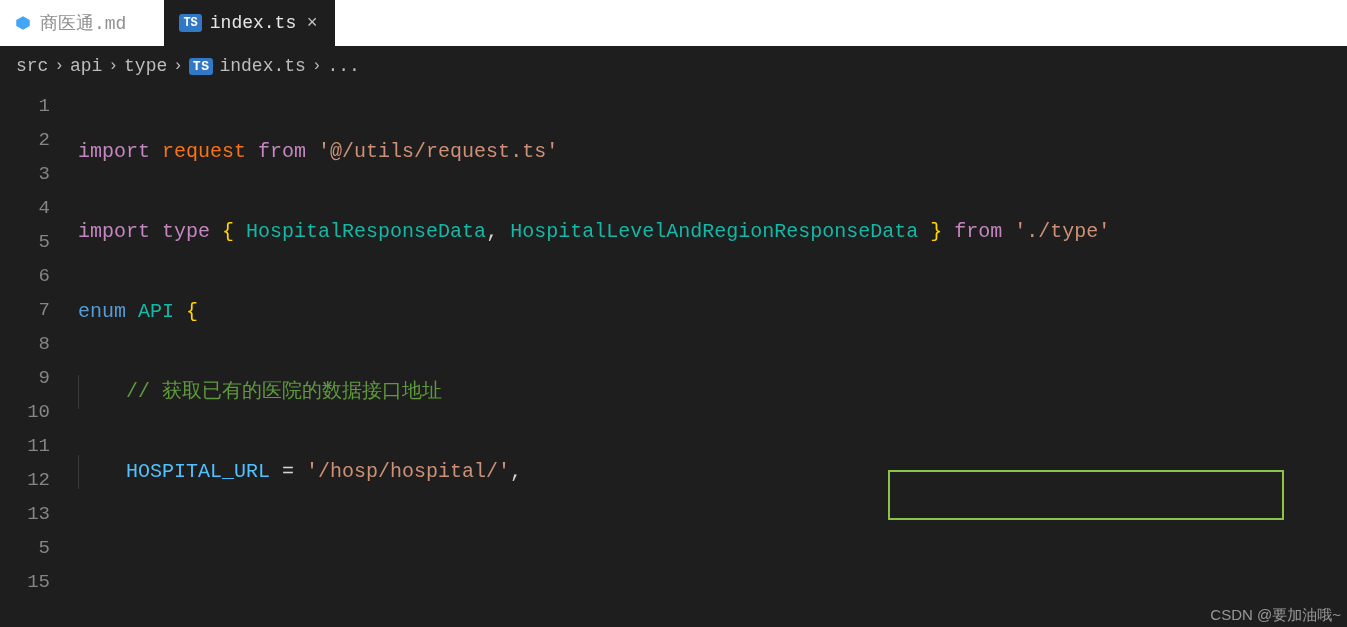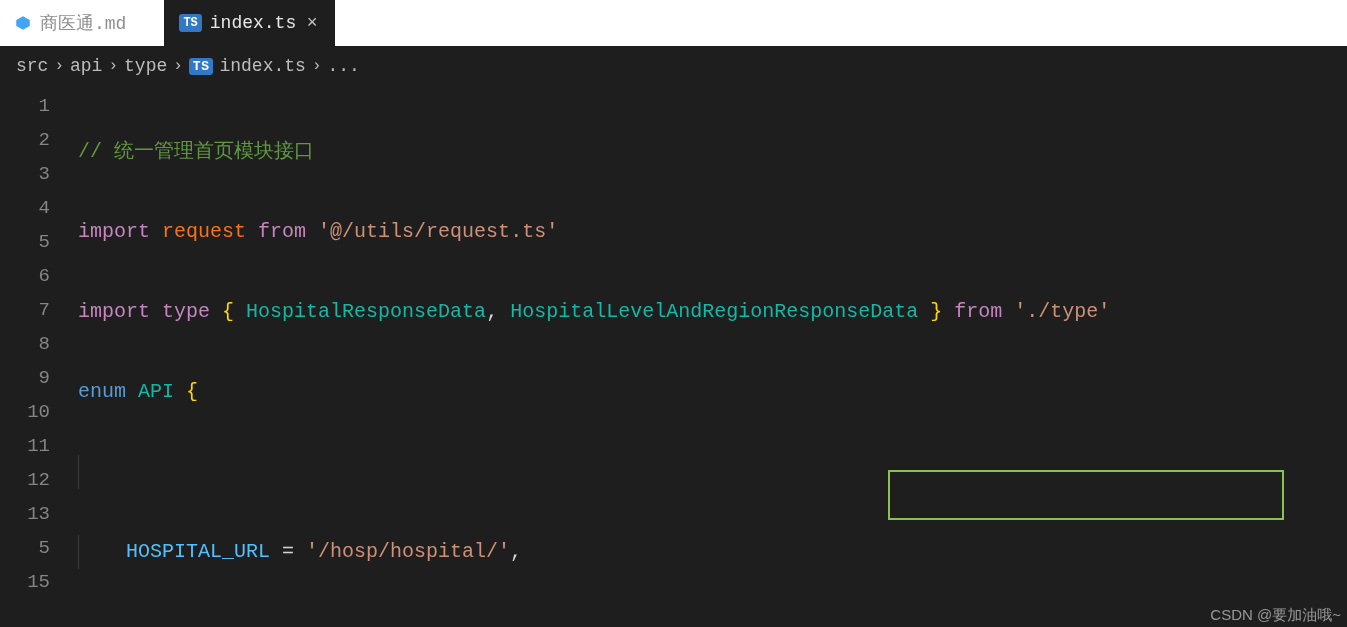--- a/index.html
+++ b/index.html
@@ -153,25 +153,24 @@
     <div class="ln">8</div>
     <div class="ln">9</div>
     <div class="ln">10</div>
     <div class="ln">11</div>
     <div class="ln">12</div>
     <div class="ln">13</div>
     <div class="ln">5</div>
     <div class="ln">15</div>
   </div>
   <div class="code">
-    <div class="row"><span class="c-comment">// 统一管理首页模块接口</span></div>
     <div class="row"><span class="c-keyword">import</span> <span class="c-ident">request</span> <span class="c-keyword">from</span> <span class="c-string">'@/utils/request.ts'</span></div>
     <div class="row"><span class="c-keyword">import</span> <span class="c-keyword">type</span> <span class="c-brace">{ </span><span class="c-class">HospitalResponseData</span><span class="c-punc">, </span><span class="c-class">HospitalLevelAndRegionResponseData</span><span class="c-brace"> }</span> <span class="c-keyword">from</span> <span class="c-string">'./type'</span></div>
     <div class="row"><span class="c-type">enum</span> <span class="c-class">API</span> <span class="c-brace">{</span></div>
-    <div class="row"><span class="indent-guide" style="left:0"></span>    </div>
+    <div class="row"><span class="indent-guide" style="left:0"></span>    <span class="c-comment">// 获取已有的医院的数据接口地址</span></div>
     <div class="row"><span class="indent-guide" style="left:0"></span>    <span class="c-enumk">HOSPITAL_URL</span><span class="c-punc"> = </span><span class="c-string">'/hosp/hospital/'</span><span class="c-punc">,</span></div>
     
     
     
     
     
     
     
     
   </div>

